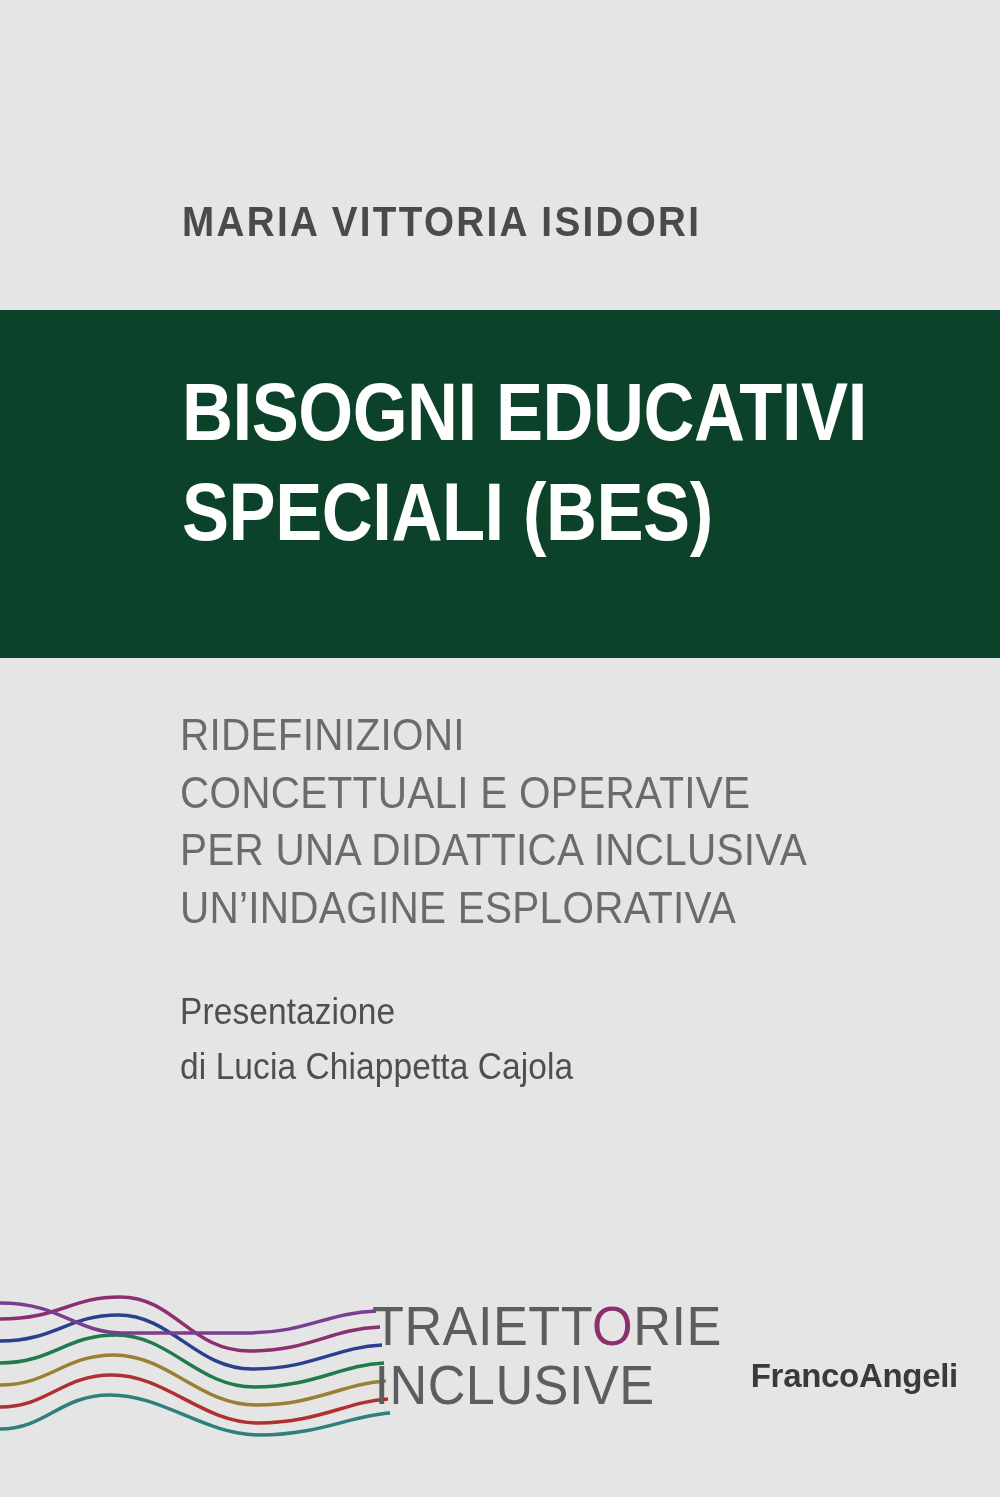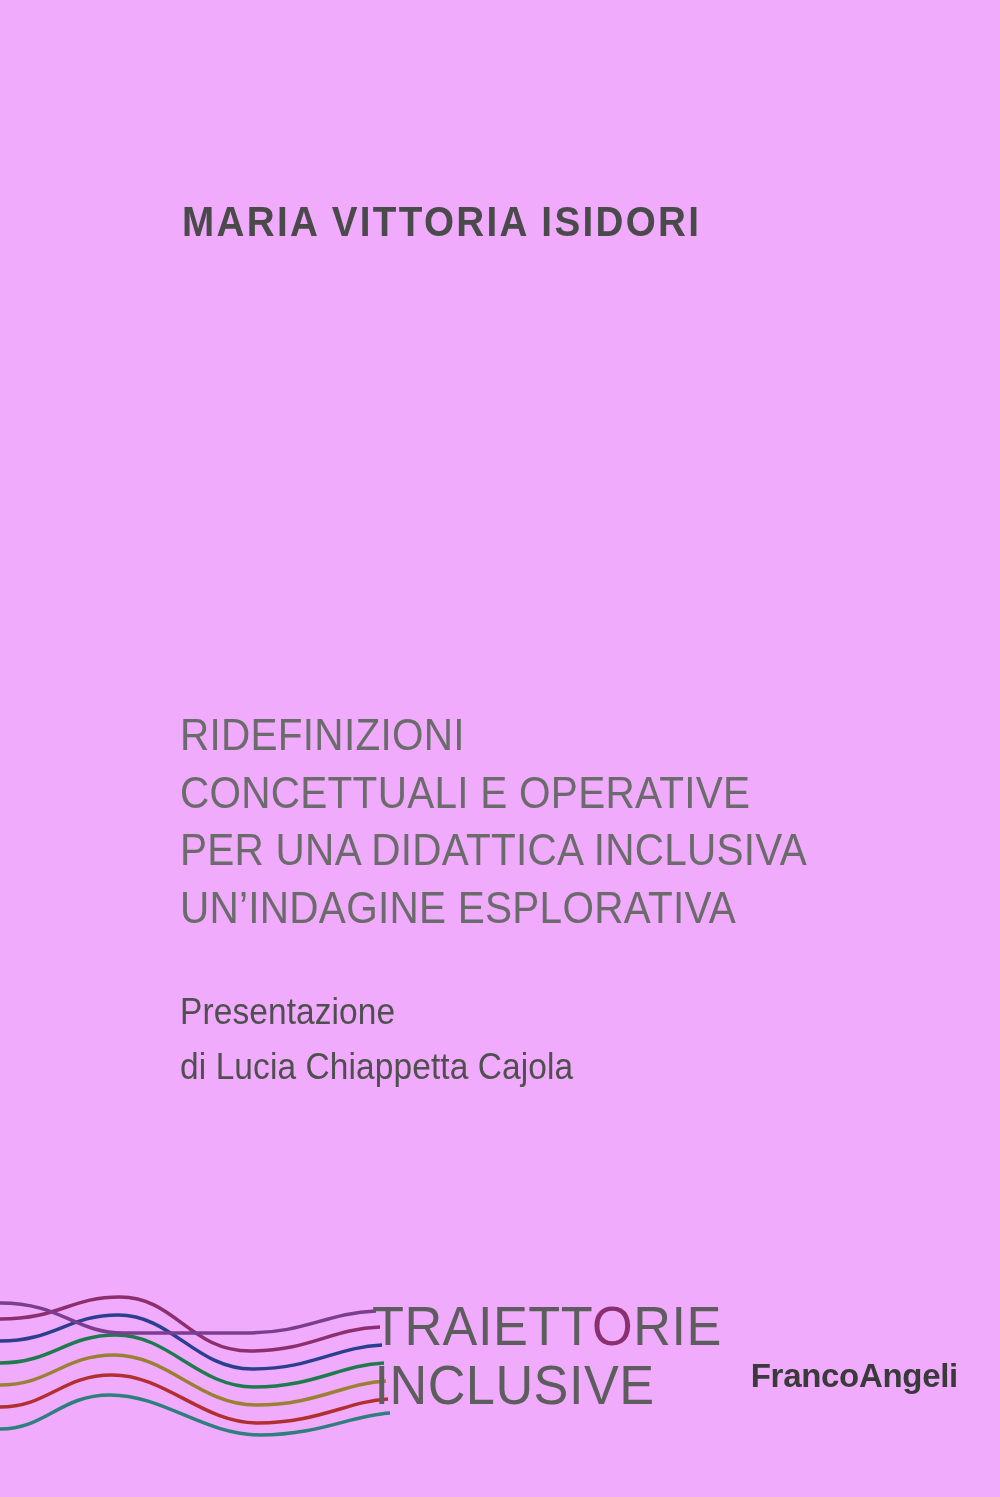--- a/index.html
+++ b/index.html
@@ -12,21 +12,21 @@
     background: #ffffff;
     font-family: "Liberation Sans", sans-serif;
     position: relative;
     overflow: hidden;
   }
 
   .cover {
     position: relative;
     width: 1000px;
     height: 1497px;
-    background: #f0abfc;
+    background: #e5e5e5;
   }
 
   
   .author {
     position: absolute;
     left: 182px;
     top: 198px;
     font-family: "Liberation Sans", sans-serif;
     font-size: 42px;
     font-weight: bold;
@@ -142,20 +142,24 @@
     white-space: nowrap;
   }
 </style>
 </head>
 <body>
 
 <div class="cover">
 
   <div class="author">MARIA VITTORIA ISIDORI</div>
 
+  <div class="title-band">
+    <div class="title-text">BISOGNI EDUCATIVI
+SPECIALI (BES)</div>
+  </div>
 
   <div class="subtitle">RIDEFINIZIONI
 CONCETTUALI E OPERATIVE
 PER UNA DIDATTICA INCLUSIVA
 UN’INDAGINE ESPLORATIVA</div>
 
   <div class="presentation">Presentazione
 di Lucia Chiappetta Cajola</div>
 
   <div class="series-logo">

